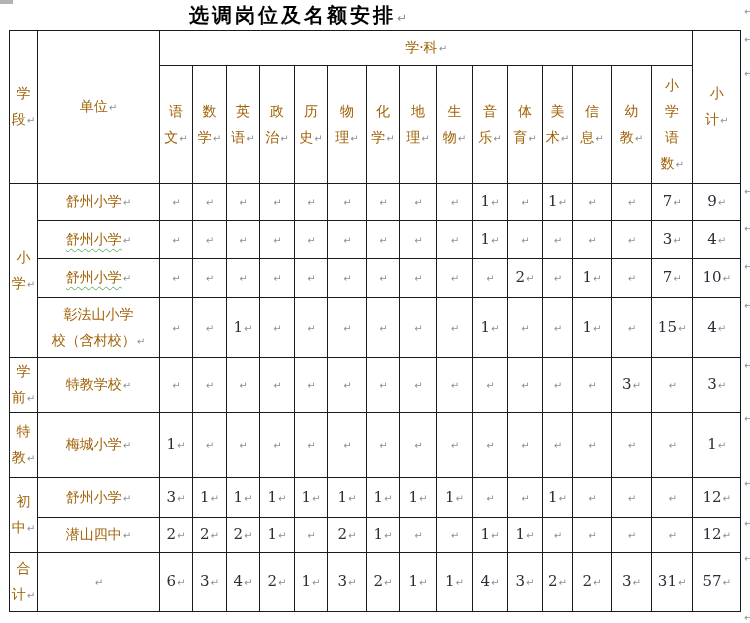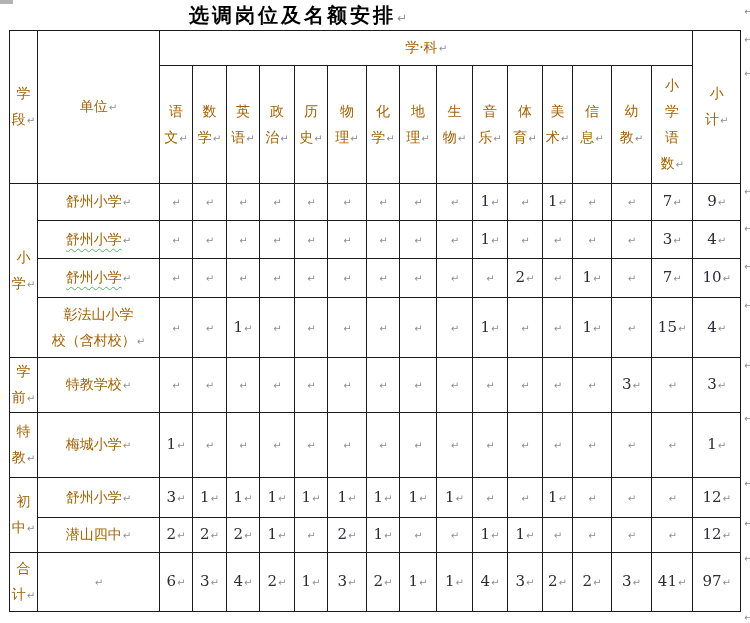--- a/index.html
+++ b/index.html
@@ -294,22 +294,22 @@
           <td><span class="num">1</span><span class="pilcrow">↵</span></td>
           <td><span class="num">3</span><span class="pilcrow">↵</span></td>
           <td><span class="num">2</span><span class="pilcrow">↵</span></td>
           <td><span class="num">1</span><span class="pilcrow">↵</span></td>
           <td><span class="num">1</span><span class="pilcrow">↵</span></td>
           <td><span class="num">4</span><span class="pilcrow">↵</span></td>
           <td><span class="num">3</span><span class="pilcrow">↵</span></td>
           <td class="gray-r"><span class="num">2</span><span class="pilcrow">↵</span></td>
           <td><span class="num">2</span><span class="pilcrow">↵</span></td>
           <td class="gray-r"><span class="num">3</span><span class="pilcrow">↵</span></td>
-          <td><span class="num">41</span><span class="pilcrow">↵</span></td>
-          <td><span class="num">97</span><span class="pilcrow">↵</span></td>
+          <td><span class="num">31</span><span class="pilcrow">↵</span></td>
+          <td><span class="num">57</span><span class="pilcrow">↵</span></td>
         </tr>
       </tbody>
   </table>
 
   <div id="row-marks">
       <span class="pilcrow" style="left: 743px; top: 6px;">↵</span>
       <span class="pilcrow" style="left: 743px; top: 34px;">↵</span>
       <span class="pilcrow" style="left: 743px; top: 68px;">↵</span>
       <span class="pilcrow" style="left: 743px; top: 186px;">↵</span>
       <span class="pilcrow" style="left: 743px; top: 223px;">↵</span>

